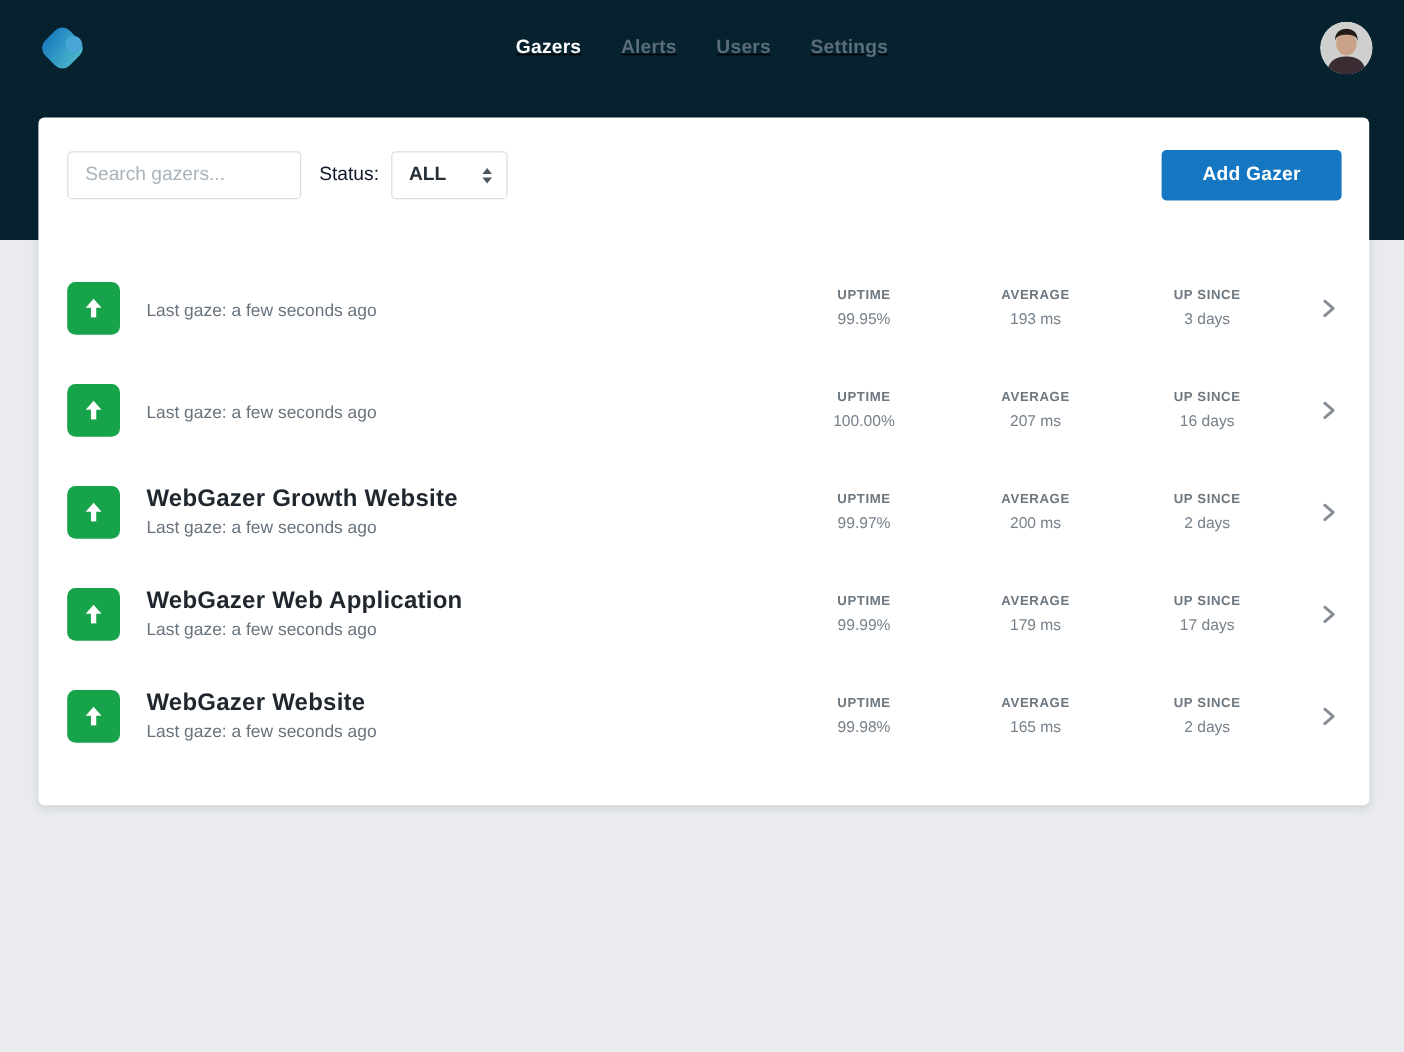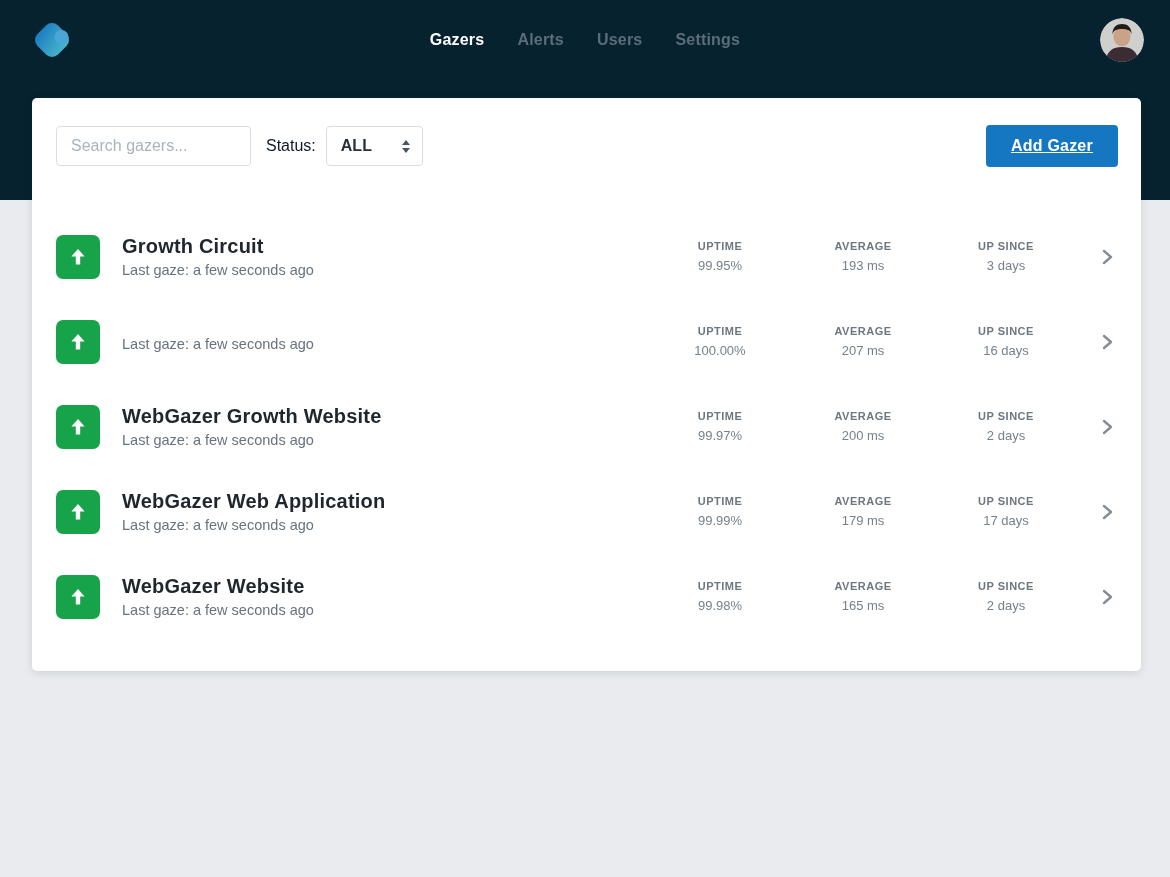--- a/index.html
+++ b/index.html
@@ -32,20 +32,21 @@
     z-index: 2;
   }
   .logo { width: 48px; height: 48px; display: block; }
   .nav-links {
     position: absolute;
     left: 50%;
     transform: translateX(-50%);
     display: flex;
     gap: 33px;
     align-items: center;
+    text-decoration: underline;
   }
   .nav-item {
     font-size: 16px;
     font-weight: 700;
     color: var(--nav-inactive);
     text-decoration: none;
     cursor: pointer;
     letter-spacing: .2px;
   }
   .nav-item.active { color: #ffffff; }
@@ -119,32 +120,31 @@
     border-bottom: 5.5px solid #4c565f;
   }
   .tri-down {
     width: 0; height: 0;
     border-left: 4.5px solid transparent;
     border-right: 4.5px solid transparent;
     border-top: 5.5px solid #4c565f;
   }
   .toolbar-spacer { flex: 1; }
   .add-gazer-btn {
-    width: 132px;
+    width: 150px;
     height: 42px;
     background: var(--accent-blue);
     color: #ffffff;
     border: none;
     border-radius: 4px;
     font-size: 16px;
     font-weight: 700;
     font-family: inherit;
     cursor: pointer;
     letter-spacing: .2px;
-    text-decoration: underline;
   }
 
   .gazer-list { margin-top: 47px; }
   .gazer-row {
     display: flex;
     align-items: center;
     height: 85px;
     cursor: pointer;
   }
   .up-badge {
@@ -258,21 +258,20 @@
 
   <div class="gazer-list">
   <div class="gazer-row">
     <div class="up-badge">
       <svg width="24" height="24" viewBox="0 0 24 24">
         <polygon points="12,4 5.4,11.4 18.6,11.4" fill="#ffffff"></polygon>
         <rect x="9.8" y="10.5" width="4.4" height="9" fill="#ffffff"></rect>
       </svg>
     </div>
     <div class="gazer-info">
-      <div class="gazer-name">Growth Circuit</div>
       <div class="gazer-lastgaze">Last gaze: a few seconds ago</div>
     </div>
     <div class="stat-col">
       <div class="stat-label">UPTIME</div>
       <div class="stat-value">99.95%</div>
     </div>
     <div class="stat-col">
       <div class="stat-label">AVERAGE</div>
       <div class="stat-value">193 ms</div>
     </div>

